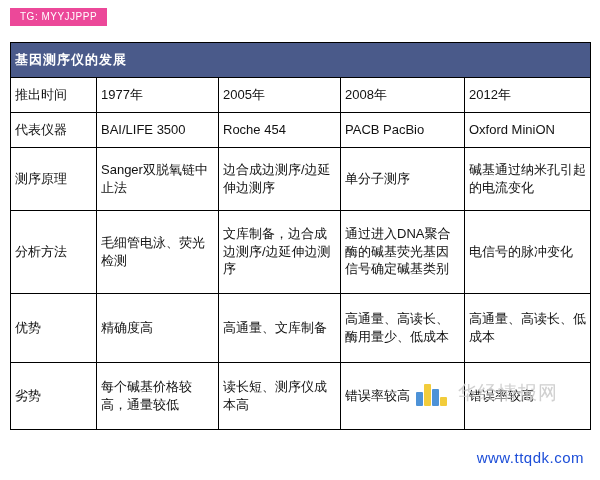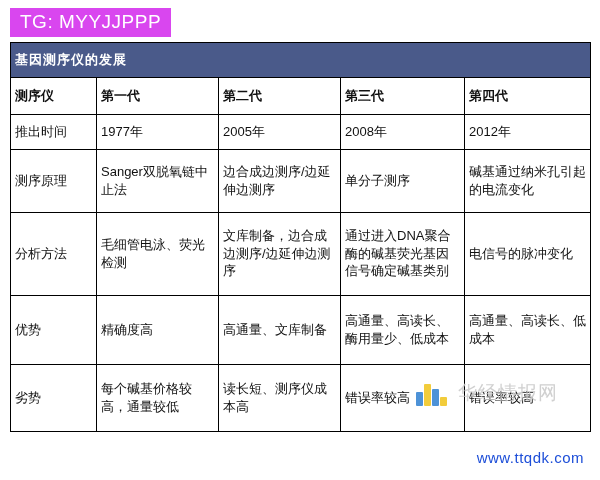--- a/index.html
+++ b/index.html
@@ -13,23 +13,23 @@
     font-family: "Liberation Sans", sans-serif;
     position: relative;
     overflow: hidden;
   }
 
   
   .tag-bar {
     position: absolute;
     top: 8px;
     left: 10px;
-    background: #d946ef;
+    background: #ec4899;
     color: #ffffff;
-    font-size: 19px;
+    font-size: 10px;
     padding: 3px 10px 4px 10px;
     letter-spacing: 0.5px;
     font-family: "Liberation Sans", sans-serif;
   }
 
   
   .table-wrap {
     position: absolute;
     top: 42px;
     left: 10px;
@@ -147,36 +147,36 @@
       <col class="c0">
         <col class="c1">
         <col class="c2">
         <col class="c3">
         <col class="c4">
     </colgroup>
     <tbody>
       <tr>
         <td class="title-cell" colspan="5">基因测序仪的发展</td>
       </tr>
-      <tr class="head-row">
-        <td>测序仪</td>
-        <td>第一代</td>
-        <td>第二代</td>
-        <td>第三代</td>
-        <td>第四代</td>
-      </tr>
 
       <tr class="r-time">
         <td class="rowlabel">推出时间</td>
         <td class="mono">1977年</td>
         <td class="mono">2005年</td>
         <td class="mono">2008年</td>
         <td class="mono">2012年</td>
       </tr>
 
+      <tr class="r-inst">
+        <td class="rowlabel">代表仪器</td>
+        <td class="mono">BAI/LIFE 3500</td>
+        <td class="mono">Roche 454</td>
+        <td class="mono">PACB PacBio</td>
+        <td class="mono">Oxford MiniON</td>
+      </tr>
 
       <tr class="r-principle">
         <td class="rowlabel">测序原理</td>
         <td>Sanger双脱氧链中止法</td>
         <td>边合成边测序/边延伸边测序</td>
         <td>单分子测序</td>
         <td>碱基通过纳米孔引起的电流变化</td>
       </tr>
 
       <tr class="r-method">

